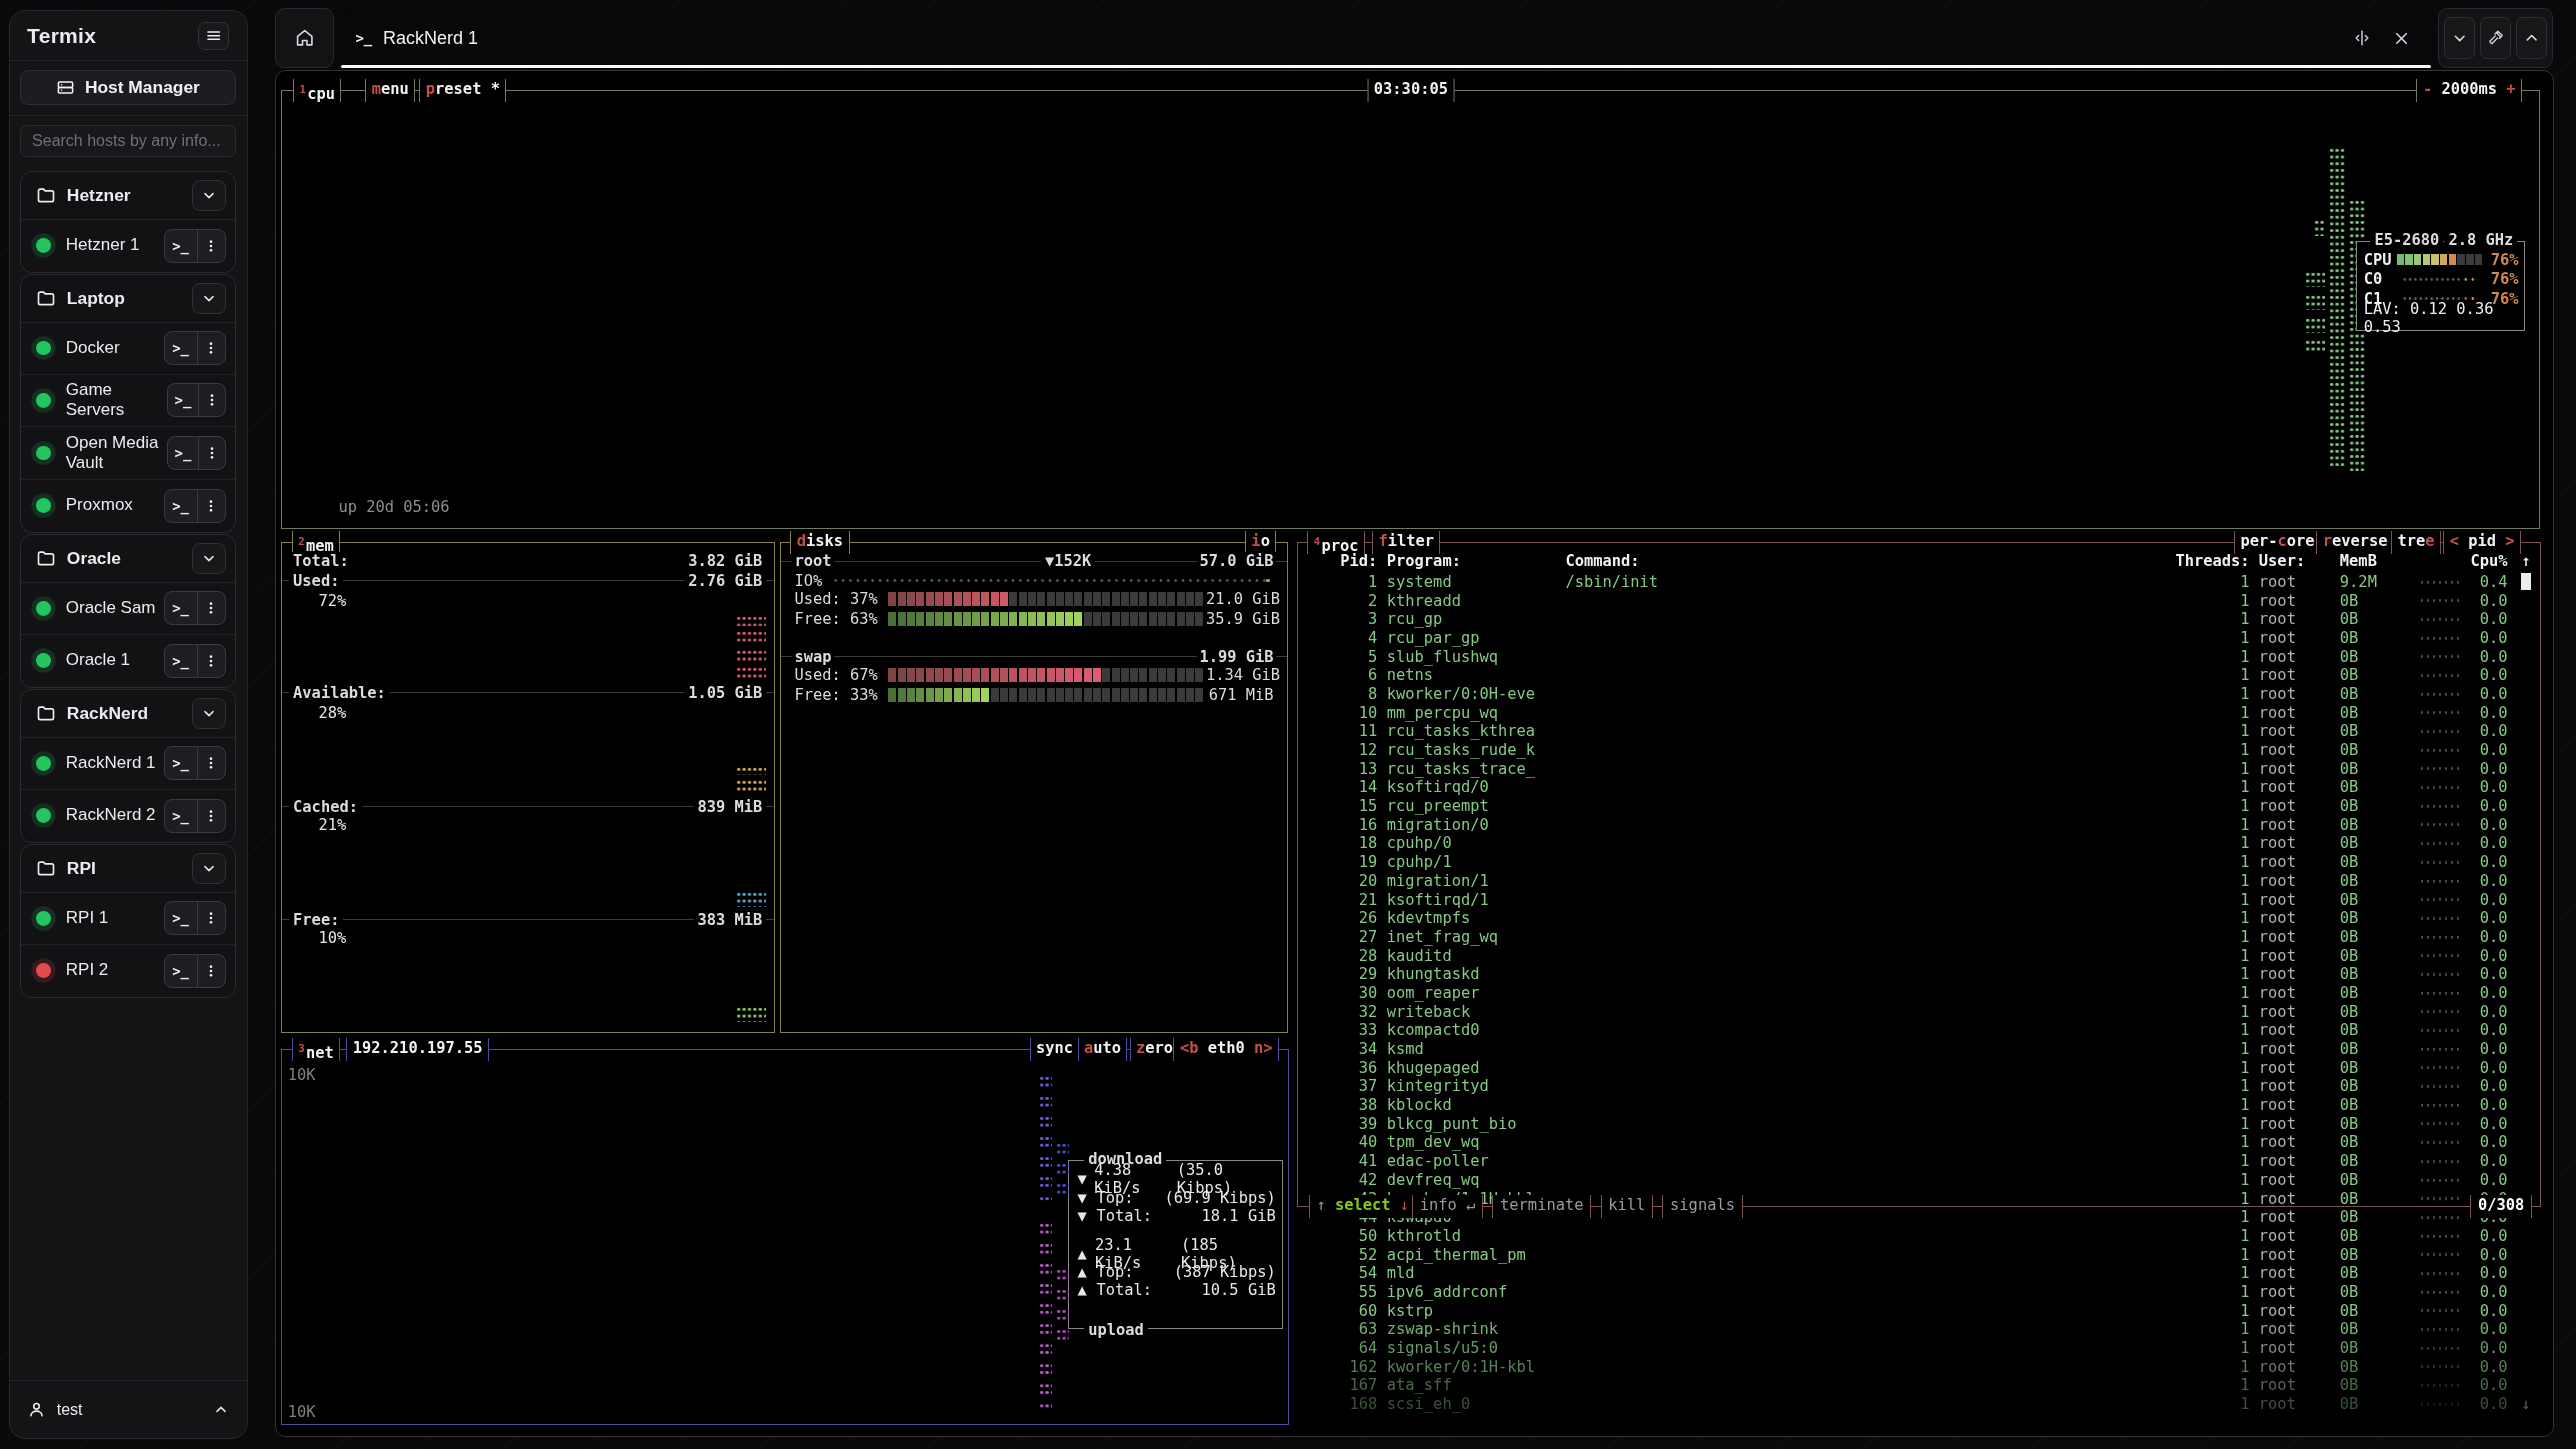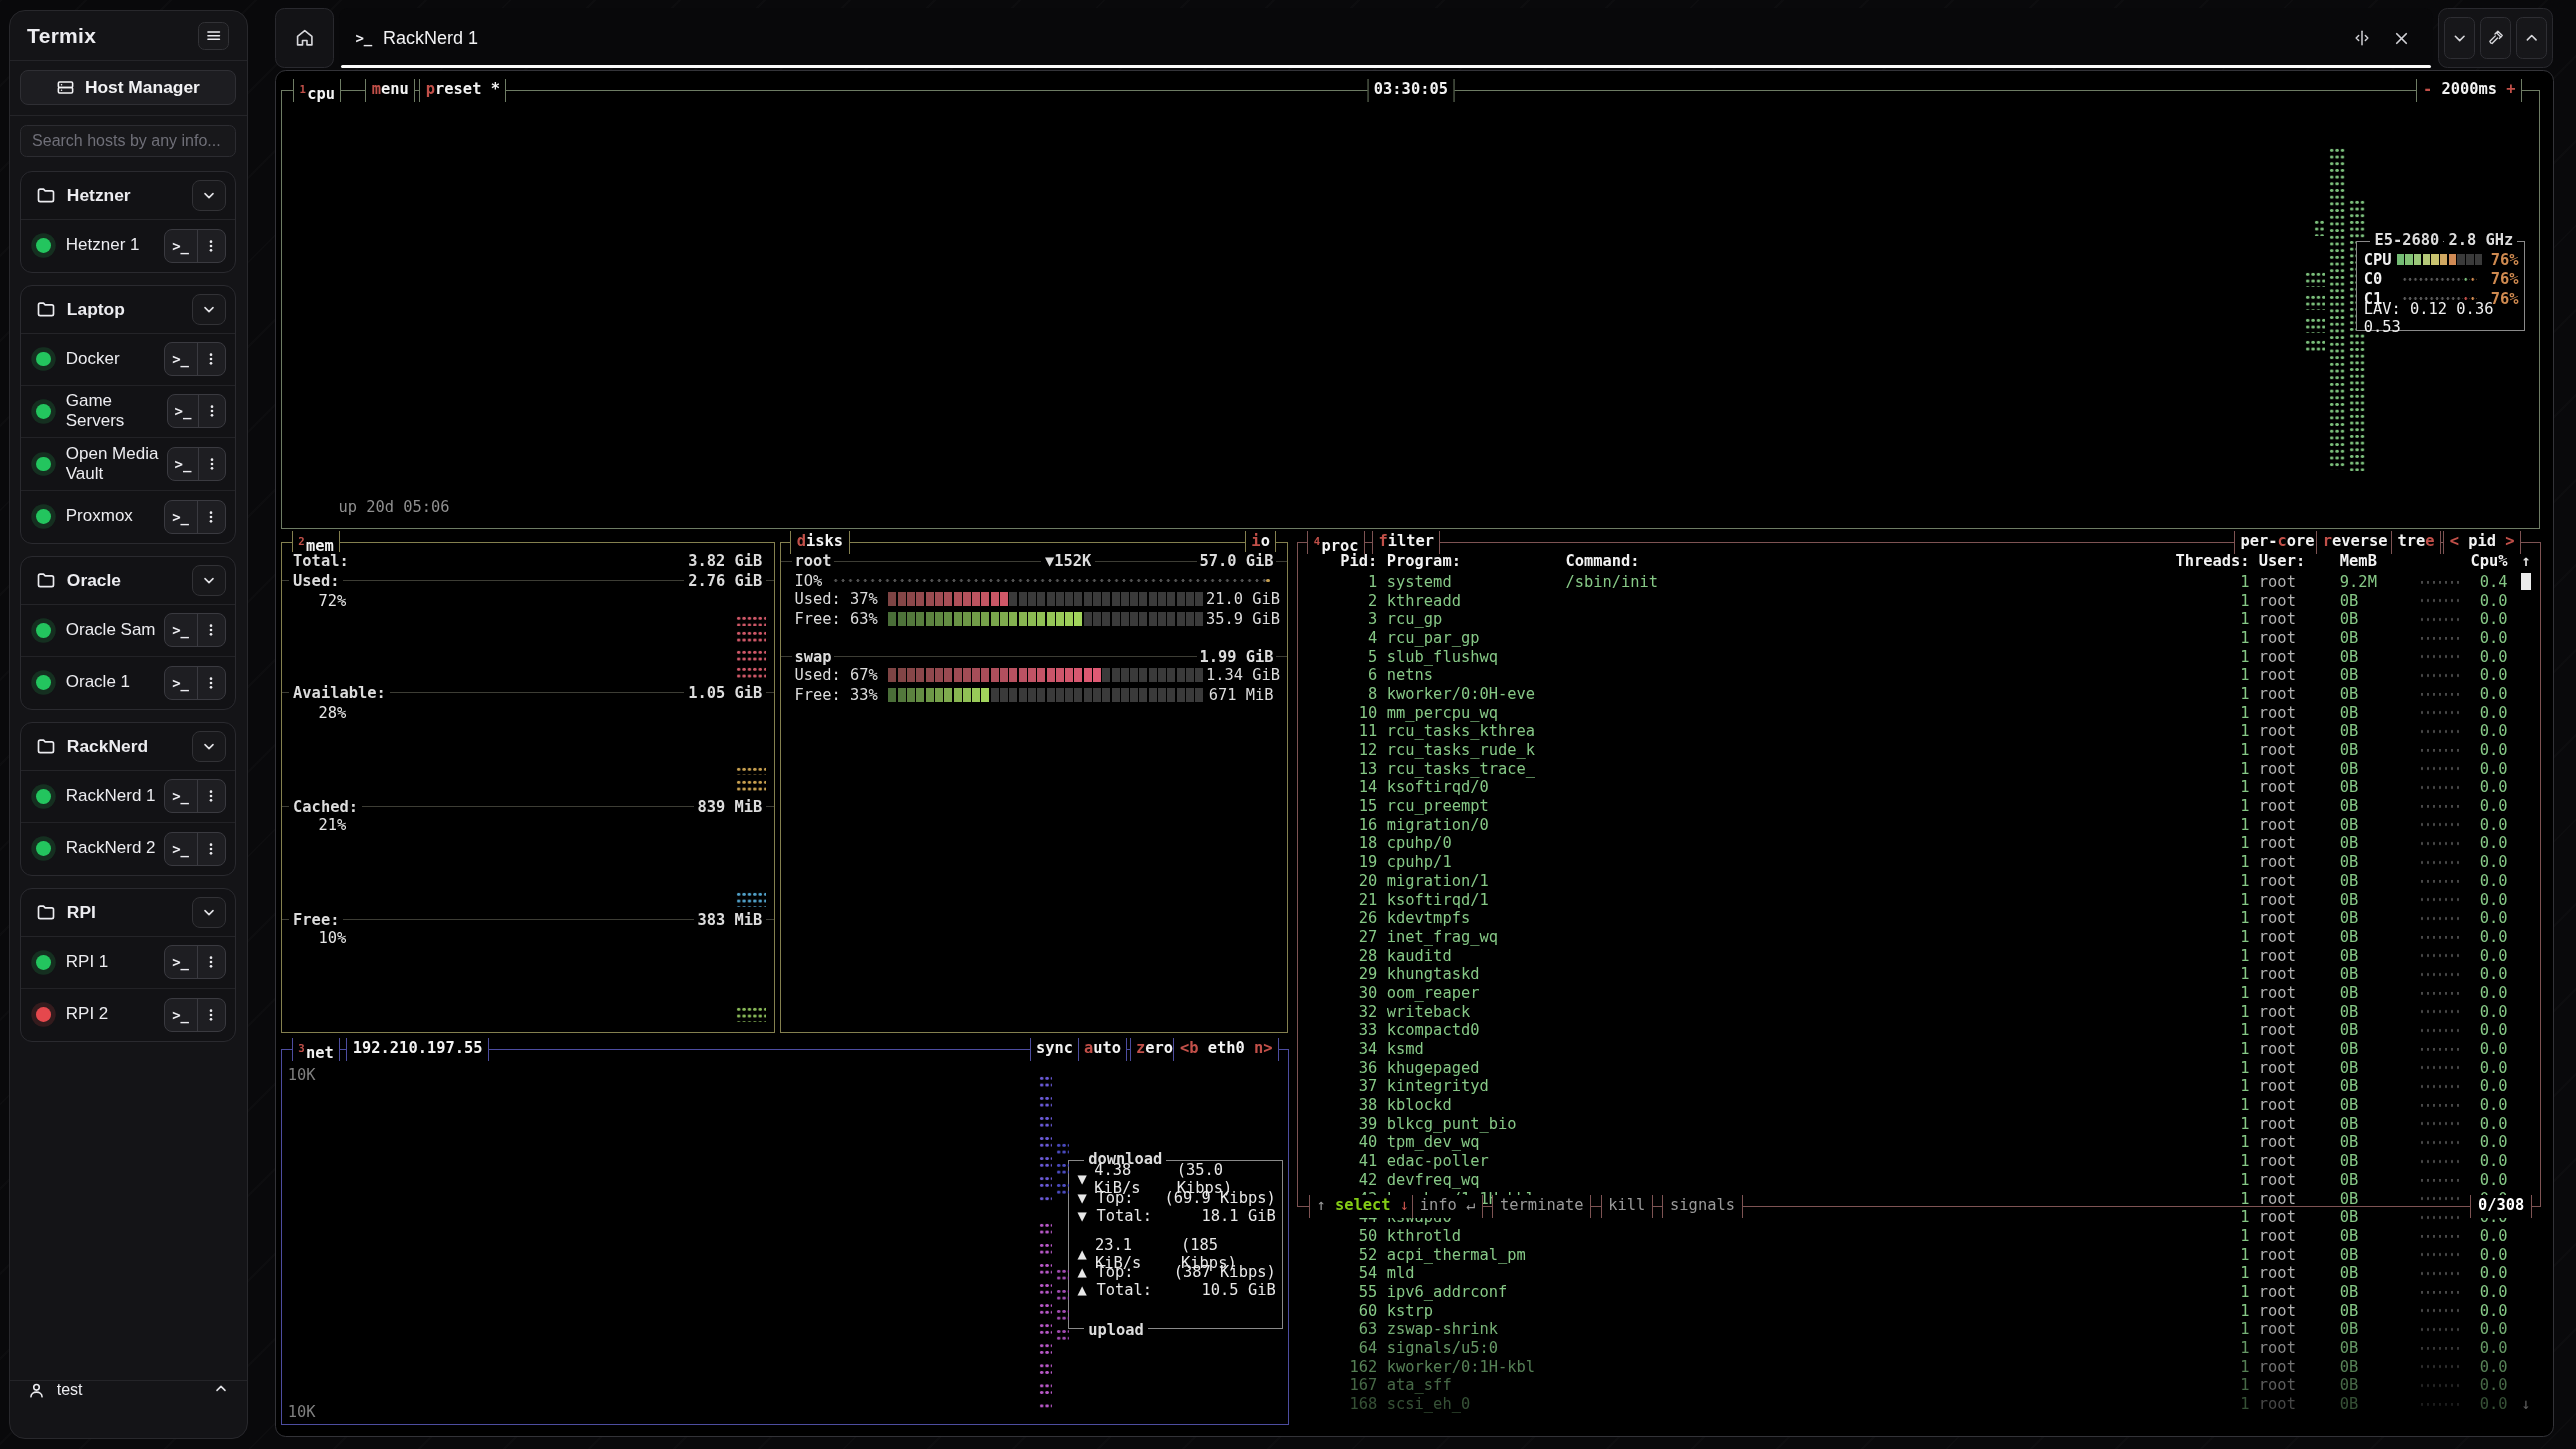--- a/index.html
+++ b/index.html
@@ -17,37 +17,37 @@
   .sb-title{font-size:21px;font-weight:bold;letter-spacing:0.3px}
   .icon-btn{margin-left:auto;width:31px;height:28px;border:0.7px solid #323236;border-radius:6.7px;background:#19191c;
             color:#ececf0;display:flex;align-items:center;justify-content:center;cursor:pointer}
   .sb-sec{padding:9.4px 10.7px;border-bottom:0.7px solid #242428;flex:0 0 auto}
   .sb-sec.search{border-bottom:none;padding-bottom:5.4px}
   .hm-btn{width:100%;height:35px;background:#1d1d21;border:0.7px solid #2f2f34;border-radius:8px;color:#f2f2f4;
           font-size:17.4px;font-weight:bold;display:flex;align-items:center;justify-content:center;gap:9.4px;cursor:pointer;font-family:inherit}
   .search input{width:100%;height:32px;background:#18181b;border:0.7px solid #2c2c31;border-radius:6.7px;
                 color:#d5d5da;font-size:16px;padding:0 10.7px;font-family:inherit}
   .search input::placeholder{color:#6f6f78}
-  .sb-groups{flex:1 1 auto;overflow:hidden;padding:8px 10.7px 0 10.7px;display:flex;flex-direction:column;gap:12px}
+  .sb-groups{flex:1 1 auto;overflow:hidden;padding:8px 10.7px 0 10.7px;display:flex;flex-direction:column;gap:1px}
   .gcard{border:0.7px solid #2a2a2f;border-radius:12px;background:#121215;flex:0 0 auto;overflow:hidden}
   .ghead{display:flex;align-items:center;height:48px;padding:0 9.4px 0 14.8px;border-bottom:0.7px solid #242428;cursor:pointer}
   .gname{font-size:17.4px;font-weight:bold;margin-left:10.7px}
   .chev-btn{margin-left:auto;width:34px;height:31px;border:0.7px solid #323236;border-radius:8px;background:#18181b;
             color:#e0e0e4;display:flex;align-items:center;justify-content:center;cursor:pointer}
   .hrow{display:flex;align-items:center;min-height:52px;padding:5.4px 9.4px 5.4px 14.8px;border-bottom:0.7px solid #222226;cursor:pointer}
   .hrow:last-child{border-bottom:none}
   .hdot{width:14.8px;height:14.8px;border-radius:50%;flex:0 0 auto}
   .hdot.online{background:#23c55e;box-shadow:0 0 0 4.7px rgba(35,197,94,.16)}
   .hdot.offline{background:#e5484d;box-shadow:0 0 0 4.7px rgba(229,72,77,.16)}
   .hname{font-size:17px;font-weight:500;margin-left:14.8px;line-height:1.2;max-width:101px}
   .hacts{margin-left:auto;display:flex;border:0.7px solid #3a3a40;border-radius:8px;background:#1e1e22;overflow:hidden}
   .hact{width:32px;height:32px;display:flex;align-items:center;justify-content:center;color:#ececf0;cursor:pointer}
   .hact+.hact{border-left:0.7px solid #3a3a40;width:28px}
   .term-glyph{font-family:"DejaVu Sans Mono",monospace;font-size:14px;font-weight:bold}
-  .sb-user{flex:0 0 auto;display:flex;align-items:flex-start;height:58px;padding:0 17.4px;border-top:0.7px solid #242428;cursor:pointer}
+  .sb-user{flex:0 0 auto;display:flex;align-items:center;height:58px;padding:0 17.4px;border-top:0.7px solid #242428;cursor:pointer}
   .sb-user .uname{font-size:16px;margin-left:10.7px}
   .sb-user .chup{margin-left:auto;color:#e0e0e4}
 
   
   #tabbar{position:absolute;left:275px;top:8px;width:2278px;height:60px;display:flex;align-items:stretch;gap:5.4px}
   .home-btn{width:59px;border:0.7px solid #29292e;border-radius:9.4px;background:#131316;color:#d8d8dc;
             display:flex;align-items:center;justify-content:center;cursor:pointer}
   .tab{position:relative;flex:1 1 auto;background:#08080a;border-radius:9.4px 9.4px 0 0;display:flex;align-items:center;
        padding:0 16px;gap:10.7px;cursor:pointer}
   .tab-label{font-size:18px;color:#f2f2f4}

